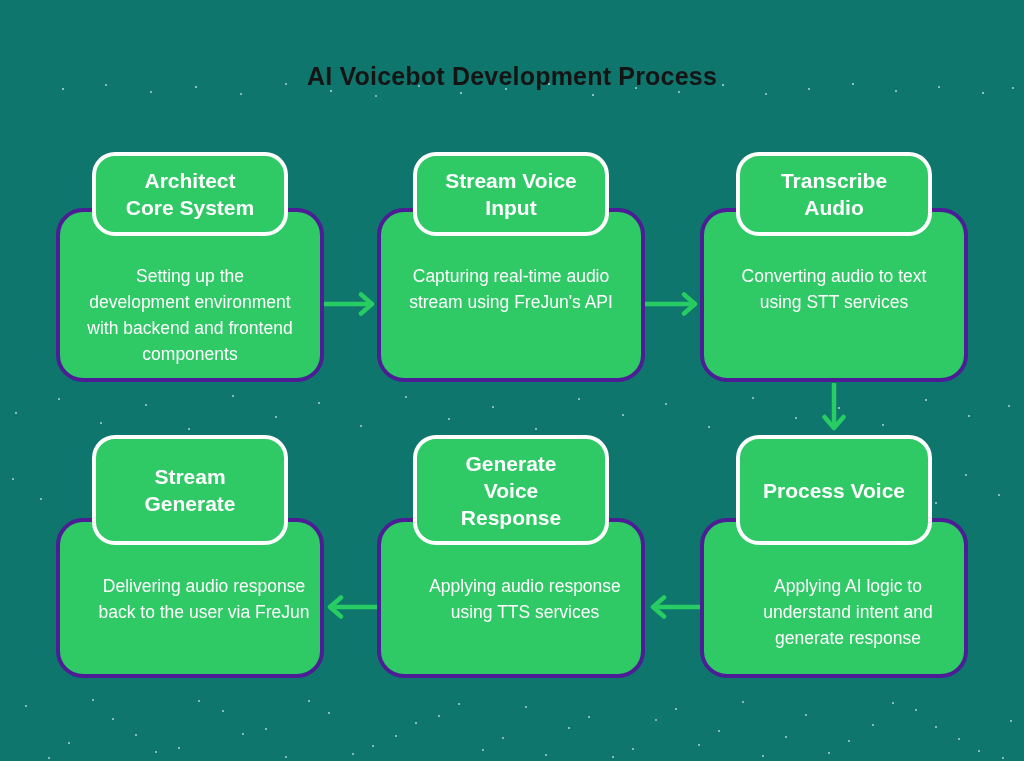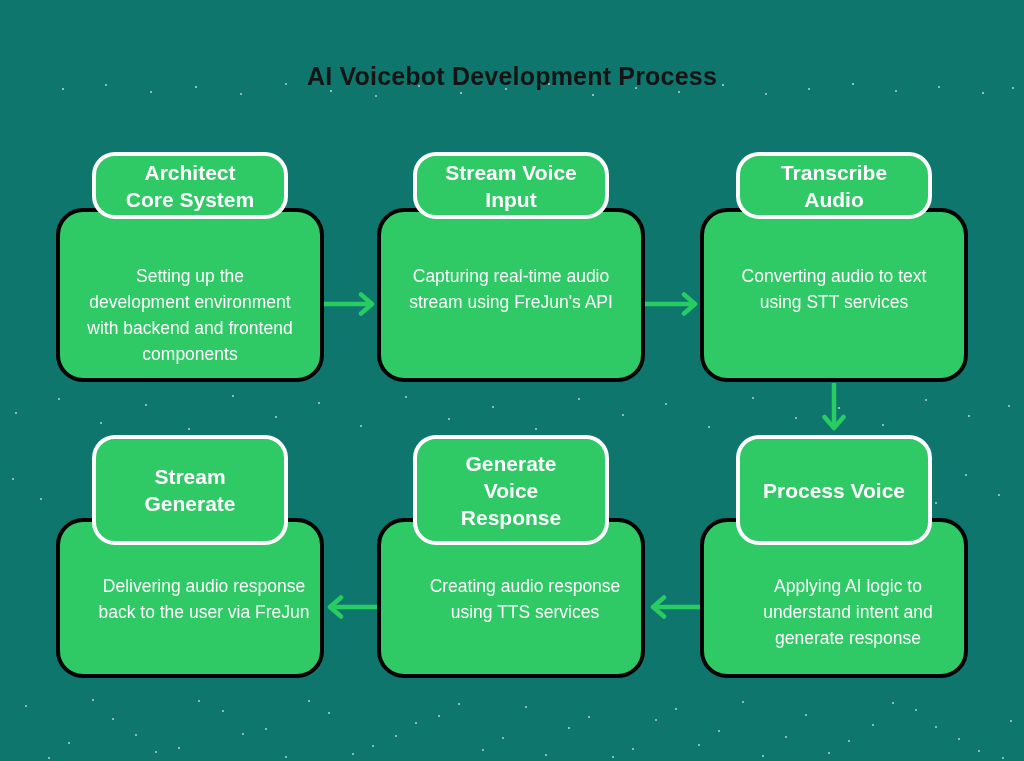--- a/index.html
+++ b/index.html
@@ -23,41 +23,41 @@
   .step.r1{height:230px;}
   .step.r2{height:243px;}
   .step.c1{left:56px;}
   .step.c2{left:377px;}
   .step.c3{left:700px;}
   .step.r1{top:152px;}
   .step.r2{top:435px;}
   .step .body{
     position:absolute;left:0;bottom:0;width:268px;
     background:#2FC965;
-    border:4px solid #000000;
+    border:4px solid #4c1d95;
     border-radius:27px;
     box-sizing:border-box;
     z-index:2;
   }
   .step.r1 .body{height:174px;}
   .step.r2 .body{height:160px;padding-left:28px;}
   .step .tab{
     position:absolute;left:36px;top:0;width:196px;
     background:#2FC965;
     border:4px solid #ffffff;
     border-radius:23px;
     box-sizing:border-box;
     z-index:3;
     display:flex;align-items:center;justify-content:center;
     text-align:center;
     color:#ffffff;
     font-size:21px;line-height:27px;font-weight:bold;
     white-space:pre-line;
   }
-  .step.r1 .tab{height:67px;}
+  .step.r1 .tab{height:84px;}
   .step.r2 .tab{height:110px;}
   .step .desc{
     padding:51px 10px 0 10px;
     text-align:center;
     color:#ffffff;
     font-size:17.5px;line-height:26px;
     white-space:pre-line;
   }
   .arrow{position:absolute;z-index:1;}
   .speckles{
@@ -147,21 +147,21 @@
     <div class="body">
       <div class="desc">Delivering audio response
 back to the user via FreJun</div>
     </div>
     <div class="tab">Stream
 Generate</div>
   </div>
 
   <div class="step r2 c2">
     <div class="body">
-      <div class="desc">Creating audio response
+      <div class="desc">Applying audio response
 using TTS services</div>
     </div>
     <div class="tab">Generate
 Voice
 Response</div>
   </div>
 
   <div class="step r2 c3">
     <div class="body">
       <div class="desc">Applying AI logic to

